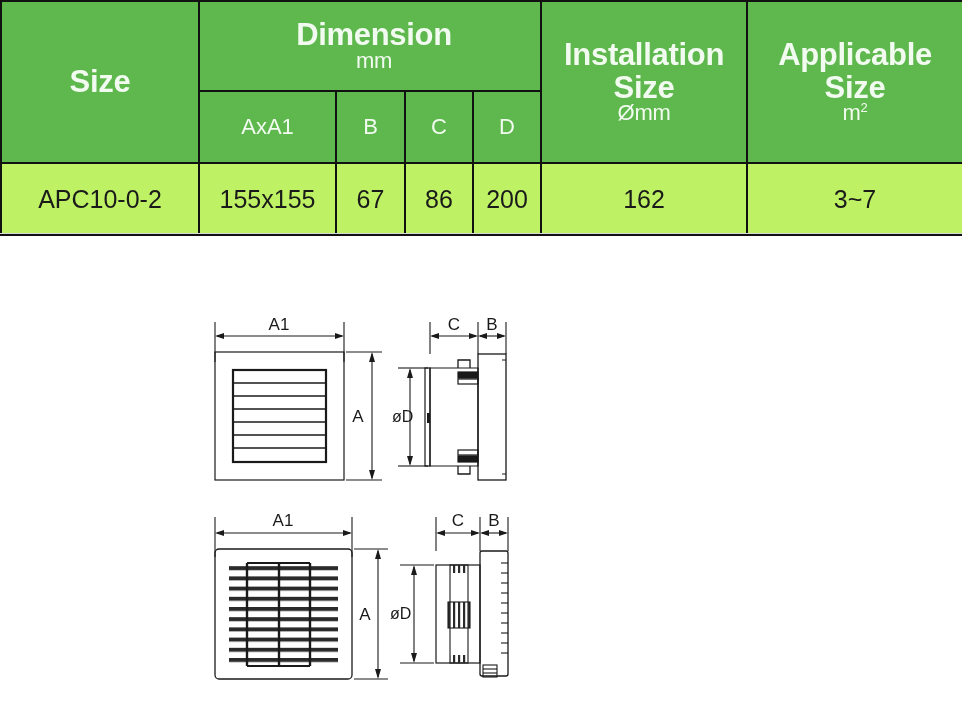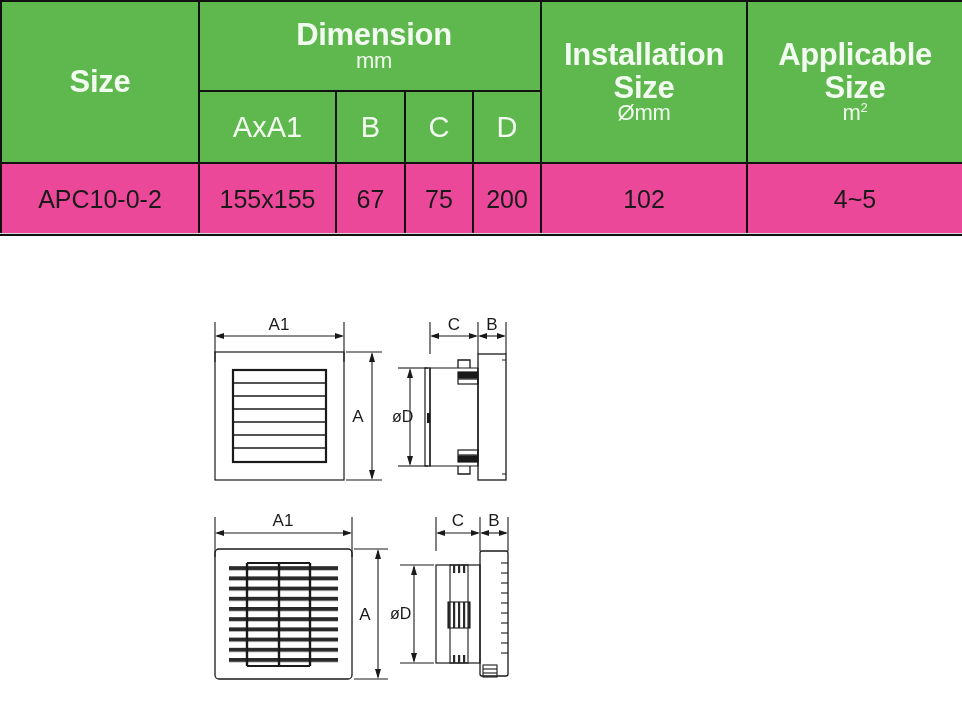--- a/index.html
+++ b/index.html
@@ -34,37 +34,37 @@
     background: #5fb84e;
     color: #f2fbf0;
     font-weight: bold;
   }
   .hd-main {
     font-size: 31px;
     line-height: 1.04;
     letter-spacing: -0.3px;
   }
   .hd-sub {
-    font-size: 29px;
+    font-size: 22px;
     font-weight: normal;
     letter-spacing: 0px;
   }
   .unit {
     display: block;
     font-size: 22px;
     font-weight: normal;
     margin-top: -2px;
   }
   .unit sup {
     font-size: 13px;
     vertical-align: super;
     line-height: 0;
   }
   .datarow td {
-    background: #ec4899;
+    background: #bef264;
     color: #1a1a1a;
     font-size: 25px;
     font-weight: normal;
     height: 70px;
   }
   .cell-model { text-align: center; }
 
   
   .table-baseline {
     position: absolute;
@@ -123,24 +123,24 @@
       <th class="hd hd-sub" style="height:70px;">B</th>
       <th class="hd hd-sub" style="height:70px;">C</th>
       <th class="hd hd-sub" style="height:70px;">D</th>
     </tr>
   </thead>
   <tbody>
     <tr class="datarow">
       <td class="cell-model">APC10-0-2</td>
       <td>155x155</td>
       <td>67</td>
-      <td>75</td>
+      <td>86</td>
       <td>200</td>
-      <td>102</td>
-      <td>4~5</td>
+      <td>162</td>
+      <td>3~7</td>
     </tr>
   </tbody>
 </table>
 
 <div class="table-baseline"></div>
 
 <div class="drawings">
 
   <div class="dwg" style="left:200px; top:70px;">
     <svg width="200" height="180" viewBox="0 0 200 180">

